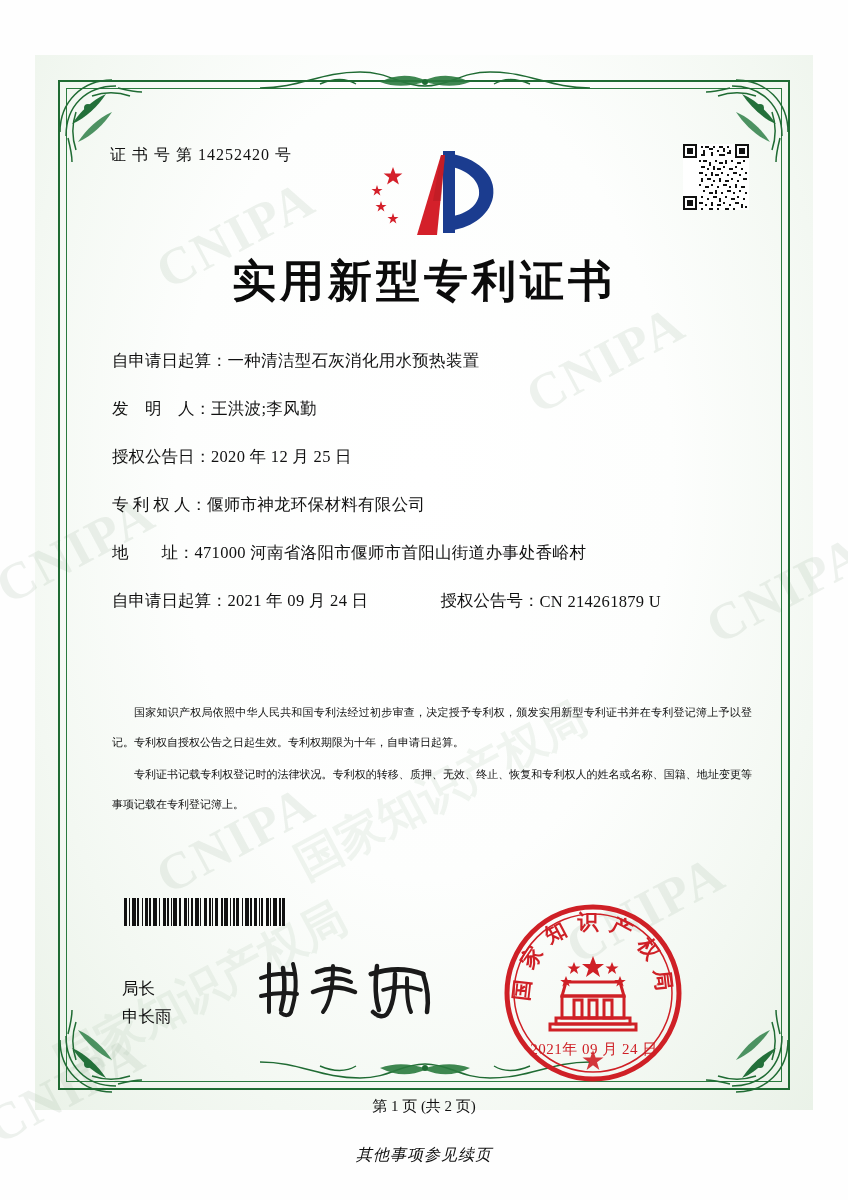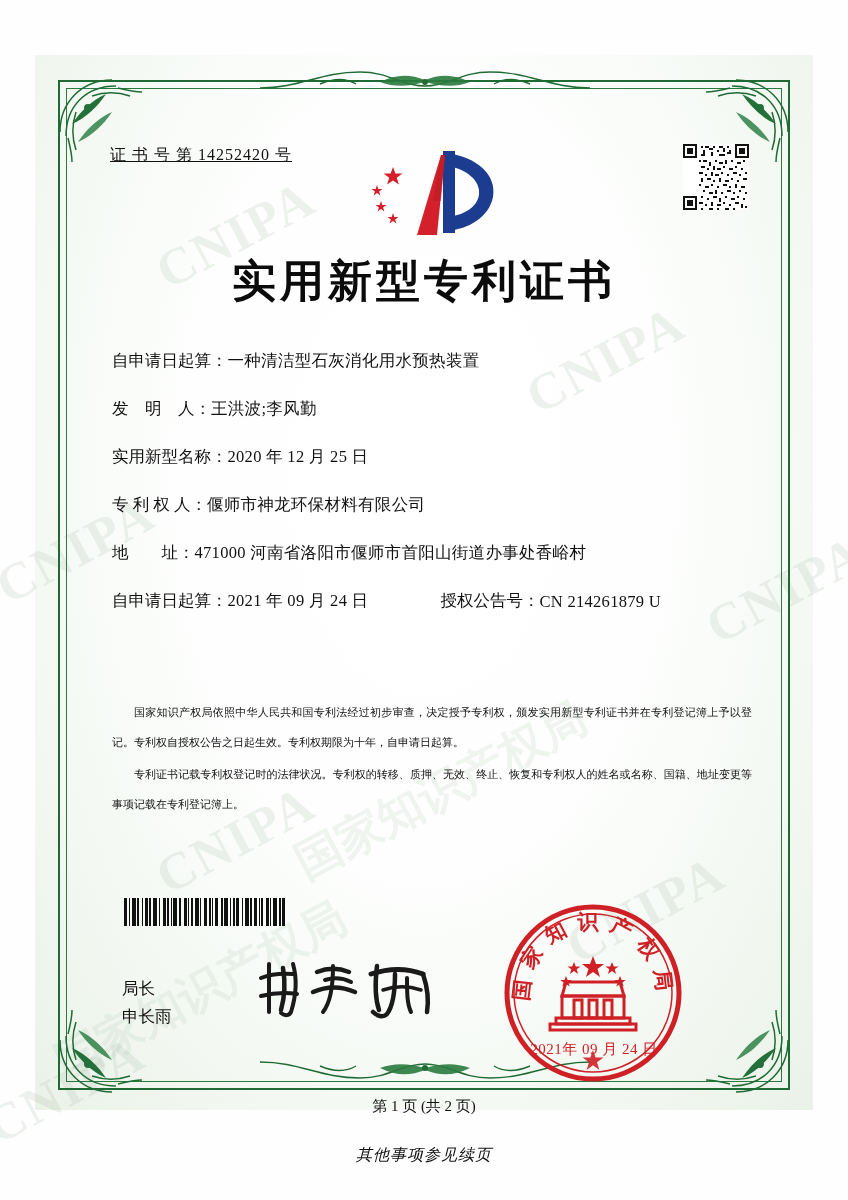--- a/index.html
+++ b/index.html
@@ -113,21 +113,20 @@
 
   
   .cert-no {
     position: absolute;
     left: 110px;
     top: 145px;
     font-size: 16px;
     color: #111;
     letter-spacing: 1px;
     font-family: "Liberation Serif", "DejaVu Serif", serif;
-    text-decoration: underline;
   }
 
   .qr {
     position: absolute;
     left: 683px;
     top: 144px;
     width: 66px;
     height: 66px;
   }
 
@@ -493,21 +492,21 @@
   <div class="fields">
     <div class="field-row">
       <span class="field-label">自申请日起算：</span>
       <span class="field-value">一种清洁型石灰消化用水预热装置</span>
     </div>
     <div class="field-row">
       <span class="field-label">发    明    人：</span>
       <span class="field-value">王洪波;李风勤</span>
     </div>
     <div class="field-row">
-      <span class="field-label">实用新型名称：</span>
+      <span class="field-label">授权公告日：</span>
       <span class="field-value">2020 年 12 月 25 日</span>
     </div>
     <div class="field-row">
       <span class="field-label">专 利 权 人：</span>
       <span class="field-value">偃师市神龙环保材料有限公司</span>
     </div>
     <div class="field-row">
       <span class="field-label">地        址：</span>
       <span class="field-value">471000 河南省洛阳市偃师市首阳山街道办事处香峪村</span>
     </div>

